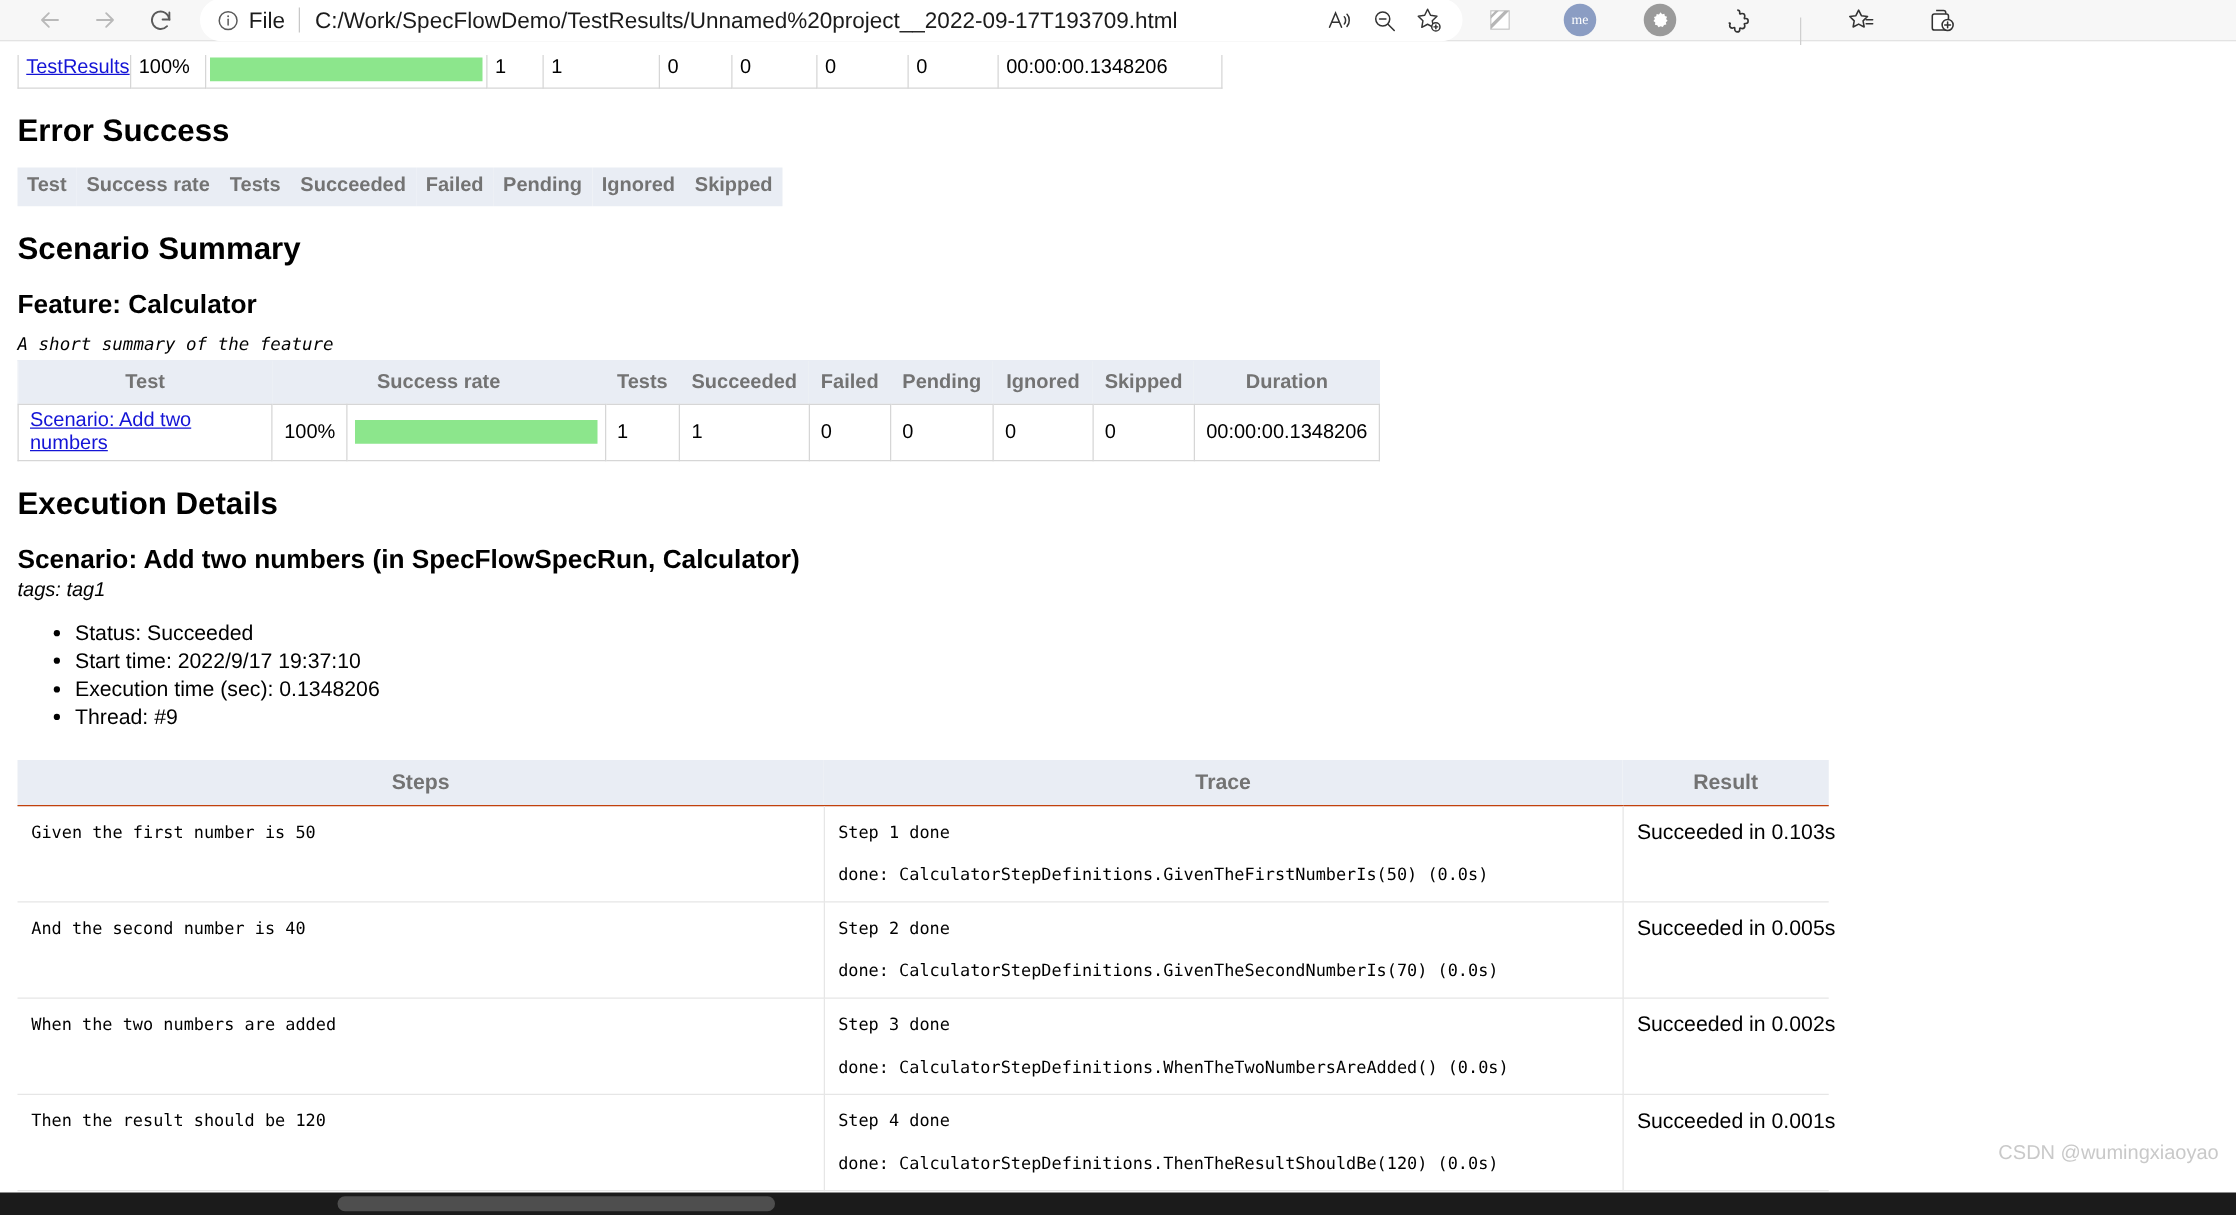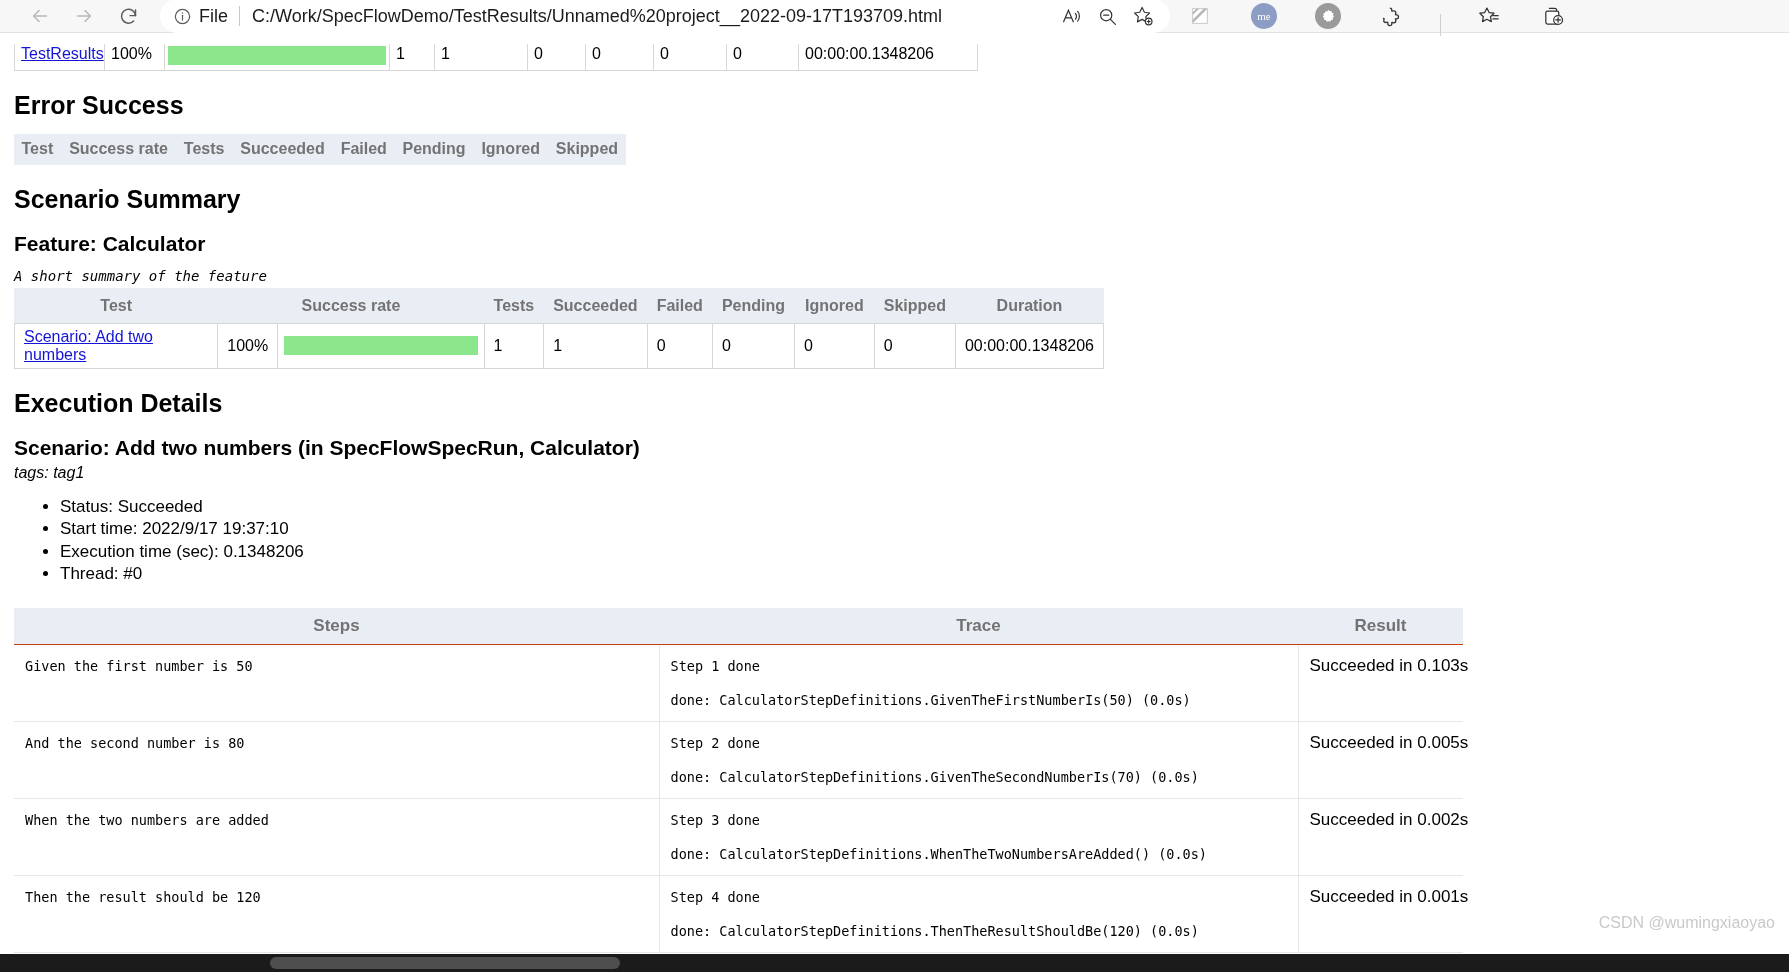--- a/index.html
+++ b/index.html
@@ -438,21 +438,21 @@
     </table>
 
     <h2 class="sec">Execution Details</h2>
     <h3 class="scen">Scenario: Add two numbers (in SpecFlowSpecRun, Calculator)</h3>
     <p class="tags">tags: tag1</p>
 
     <ul class="details">
       <li>Status: Succeeded</li>
       <li>Start time: 2022/9/17 19:37:10</li>
       <li>Execution time (sec): 0.1348206</li>
-      <li>Thread: #0</li>
+      <li>Thread: #9</li>
     </ul>
 
     <table id="steps-table" class="rep">
       <colgroup>
         <col style="width:645px">
           <col style="width:639px">
           <col style="width:165px">
       </colgroup>
       <thead>
         <tr>
@@ -464,21 +464,21 @@
       <tbody>
         <tr>
           <td class="step">Given the first number is 50</td>
           <td class="trace">
             <div>Step 1 done</div>
             <div class="tline2">done: CalculatorStepDefinitions.GivenTheFirstNumberIs(50) (0.0s)</div>
           </td>
           <td class="result">Succeeded in 0.103s</td>
         </tr>
         <tr>
-          <td class="step">And the second number is 80</td>
+          <td class="step">And the second number is 40</td>
           <td class="trace">
             <div>Step 2 done</div>
             <div class="tline2">done: CalculatorStepDefinitions.GivenTheSecondNumberIs(70) (0.0s)</div>
           </td>
           <td class="result">Succeeded in 0.005s</td>
         </tr>
         <tr>
           <td class="step">When the two numbers are added</td>
           <td class="trace">
             <div>Step 3 done</div>

